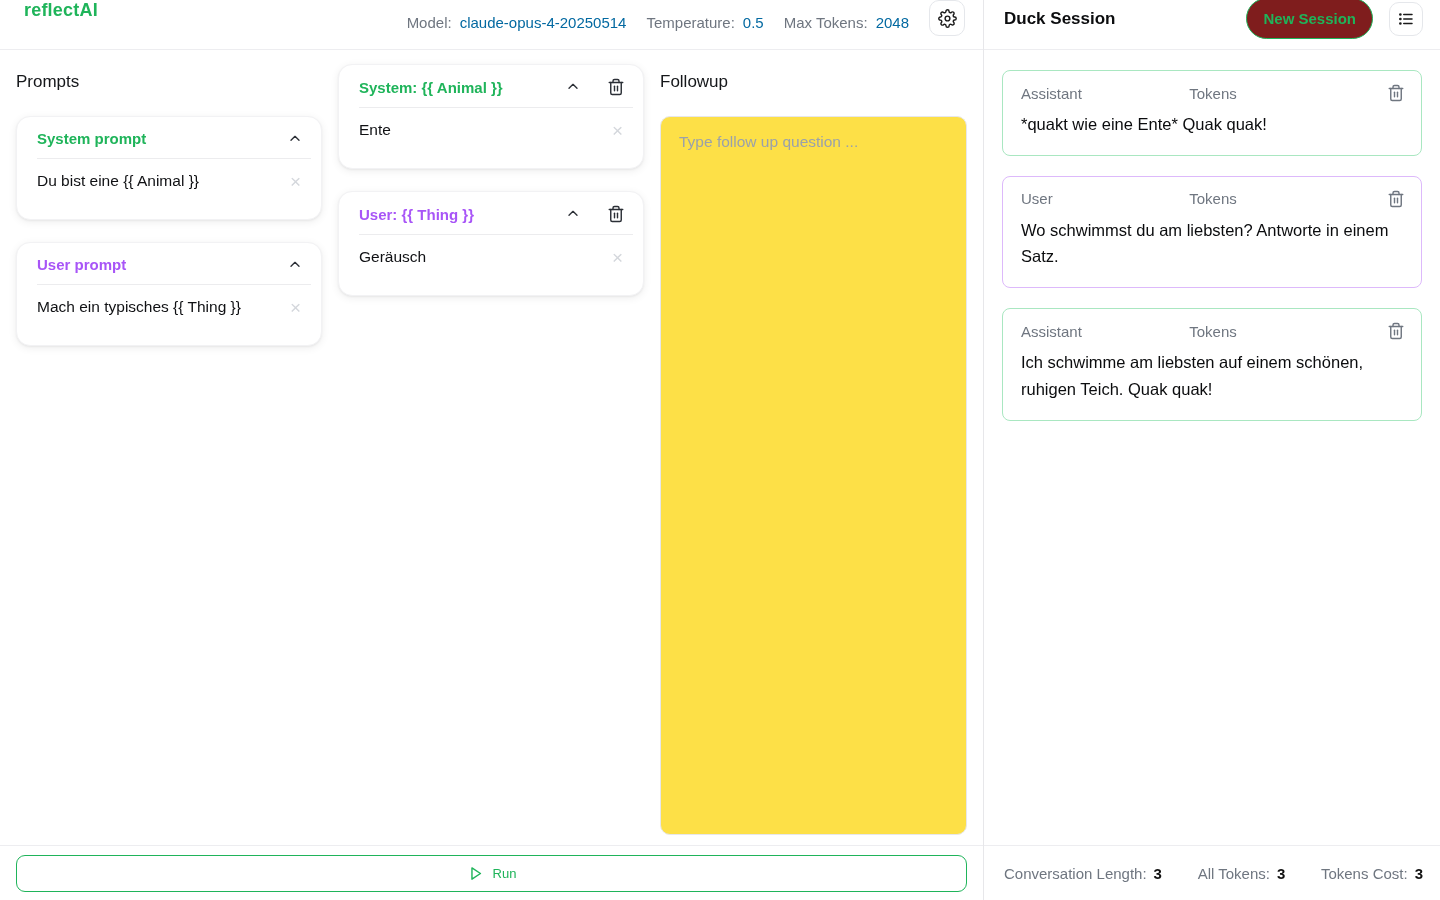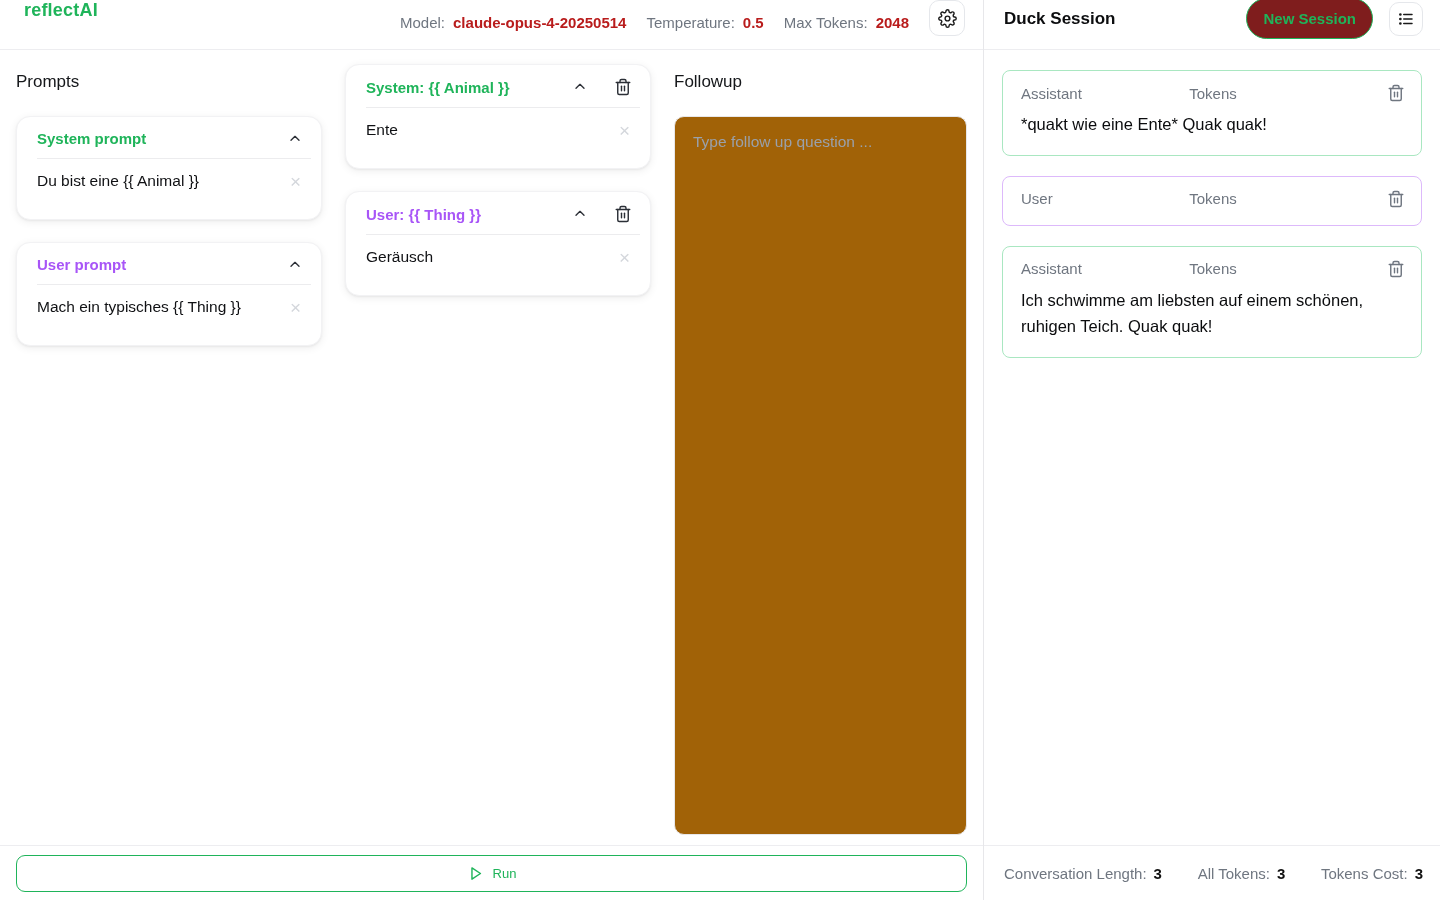--- a/index.html
+++ b/index.html
@@ -6,40 +6,40 @@
   html,body { width:1440px; height:900px; background:#fff; font-family:"Liberation Sans", sans-serif; color:#111; overflow:hidden; }
   .app { display:flex; width:1440px; height:900px; }
 
   
   .main { width:984px; border-right:1px solid #e7e7ea; display:flex; flex-direction:column; }
   .topbar { height:50px; flex:0 0 50px; border-bottom:1px solid #ededf0; display:flex; align-items:flex-start; justify-content:space-between; padding:0 18px 0 24px; }
   .logo { font-size:18px; font-weight:800; color:var(--accent-green); letter-spacing:.2px; }
   .topbar-right { display:flex; align-items:center; gap:20px; }
   .kv { display:flex; align-items:baseline; gap:8px; font-size:15px;margin-top:8px; }
   .kv .k { color:#6f7680; }
-  .kv .v { font-weight:700; color:#b91c1c; }
+  .kv .v { font-weight:400; color:#0369a1; }
   .icon-btn { width:36px; height:36px; border:1px solid #e5e7eb; border-radius:10px; background:#fff; display:flex; align-items:center; justify-content:center; cursor:pointer; color:#1a1a1a; }
 
-  .content { flex:1; display:flex; gap:23px; padding:14px 16px 10px; overflow:hidden; }
+  .content { flex:1; display:flex; gap:16px; padding:14px 16px 10px; overflow:hidden; }
   .col { width:306px; flex:0 0 306px; display:flex; flex-direction:column; }
   .col-followup { flex:1 1 auto; }
   .col-title { font-size:17px; font-weight:500; color:#15171a; margin:8px 0 24px 0; }
 
   .card { background:#fff; border:1px solid #f2f2f4; border-radius:14px; box-shadow:0 1px 2px rgba(0,0,0,.05), 0 2px 8px rgba(0,0,0,.07); margin-bottom:22px; }
   .card-header { display:flex; align-items:center; padding:13px 18px 11px 20px; gap:26px; }
   .card-label { flex:1; font-size:15px; font-weight:700; }
   .card-label.green { color:var(--accent-green); }
   .card-label.purple { color:var(--accent-purple); }
   .chev-btn, .trash-btn { background:none; border:none; cursor:pointer; display:flex; align-items:center; color:#2b2f36; padding:0; }
   .divider { height:1px; background:#ececee; margin:0 10px 0 20px; }
   .card-body { display:flex; align-items:flex-start; padding:13px 18px 28px 20px; }
   .card-text { flex:1; font-size:15.5px; color:#101114; }
   .x-btn { background:none; border:none; cursor:pointer; color:#d4d7dc; font-size:19px; line-height:1; padding:0 2px; }
 
-  .followup-box { flex:1; width:100%; resize:none; background:#a16207; border:1px solid #e7e7ea; border-radius:10px; padding:16px 18px; font-family:"Liberation Sans", sans-serif; font-size:15.5px; color:#111; outline:none; margin-bottom:0; }
+  .followup-box { flex:1; width:100%; resize:none; background:#fde047; border:1px solid #e7e7ea; border-radius:10px; padding:16px 18px; font-family:"Liberation Sans", sans-serif; font-size:15.5px; color:#111; outline:none; margin-bottom:0; }
   .followup-box::placeholder { color:#9aa1ab; }
 
   .footer-main { flex:0 0 55px; border-top:1px solid #ededf0; display:flex; align-items:center; padding:0 16px; }
   .run-btn { flex:1; height:37px; border:1px solid var(--accent-green); border-radius:9px; background:#fff; color:var(--accent-green); font-family:"Liberation Sans", sans-serif; font-size:13px; font-weight:500; display:flex; align-items:center; justify-content:center; gap:9px; cursor:pointer; }
 
   
   .side { flex:1; display:flex; flex-direction:column; }
   .side-header { height:50px; flex:0 0 50px; border-bottom:1px solid #ededf0; display:flex; align-items:center; padding:0 17px 12px 20px; gap:16px; }
   .side-title { flex:1; font-size:17px; font-weight:700; color:#0c0d0f; }
   .new-session-btn { border:1.5px solid var(--accent-green); color:var(--accent-green); background:#7f1d1d; border-radius:999px; height:41px; padding:0 16px; font-family:"Liberation Sans", sans-serif; font-size:15px; font-weight:600; cursor:pointer; }
@@ -260,20 +260,21 @@
             <span>
                 <svg width="18" height="18" viewBox="0 0 24 24" fill="none" stroke="currentColor" stroke-width="1.9" stroke-linecap="round" stroke-linejoin="round">
                   <polyline points="3 6 5 6 21 6"></polyline>
                   <path d="M19 6v14a2 2 0 0 1-2 2H7a2 2 0 0 1-2-2V6m3 0V4a2 2 0 0 1 2-2h4a2 2 0 0 1 2 2v2"></path>
                   <line x1="10" y1="11" x2="10" y2="17"></line>
                   <line x1="14" y1="11" x2="14" y2="17"></line>
                 </svg>
               </span>
           </button>
         </div>
+        <p class="msg-text">Wo schwimmst du am liebsten? Antworte in einem Satz.</p>
       </article>
 
       <article class="msg msg-green">
         <div class="msg-header">
           <span class="role">Assistant</span>
           <span class="tok">Tokens</span>
           <button class="trash-btn">
             <span>
                 <svg width="18" height="18" viewBox="0 0 24 24" fill="none" stroke="currentColor" stroke-width="1.9" stroke-linecap="round" stroke-linejoin="round">
                   <polyline points="3 6 5 6 21 6"></polyline>

